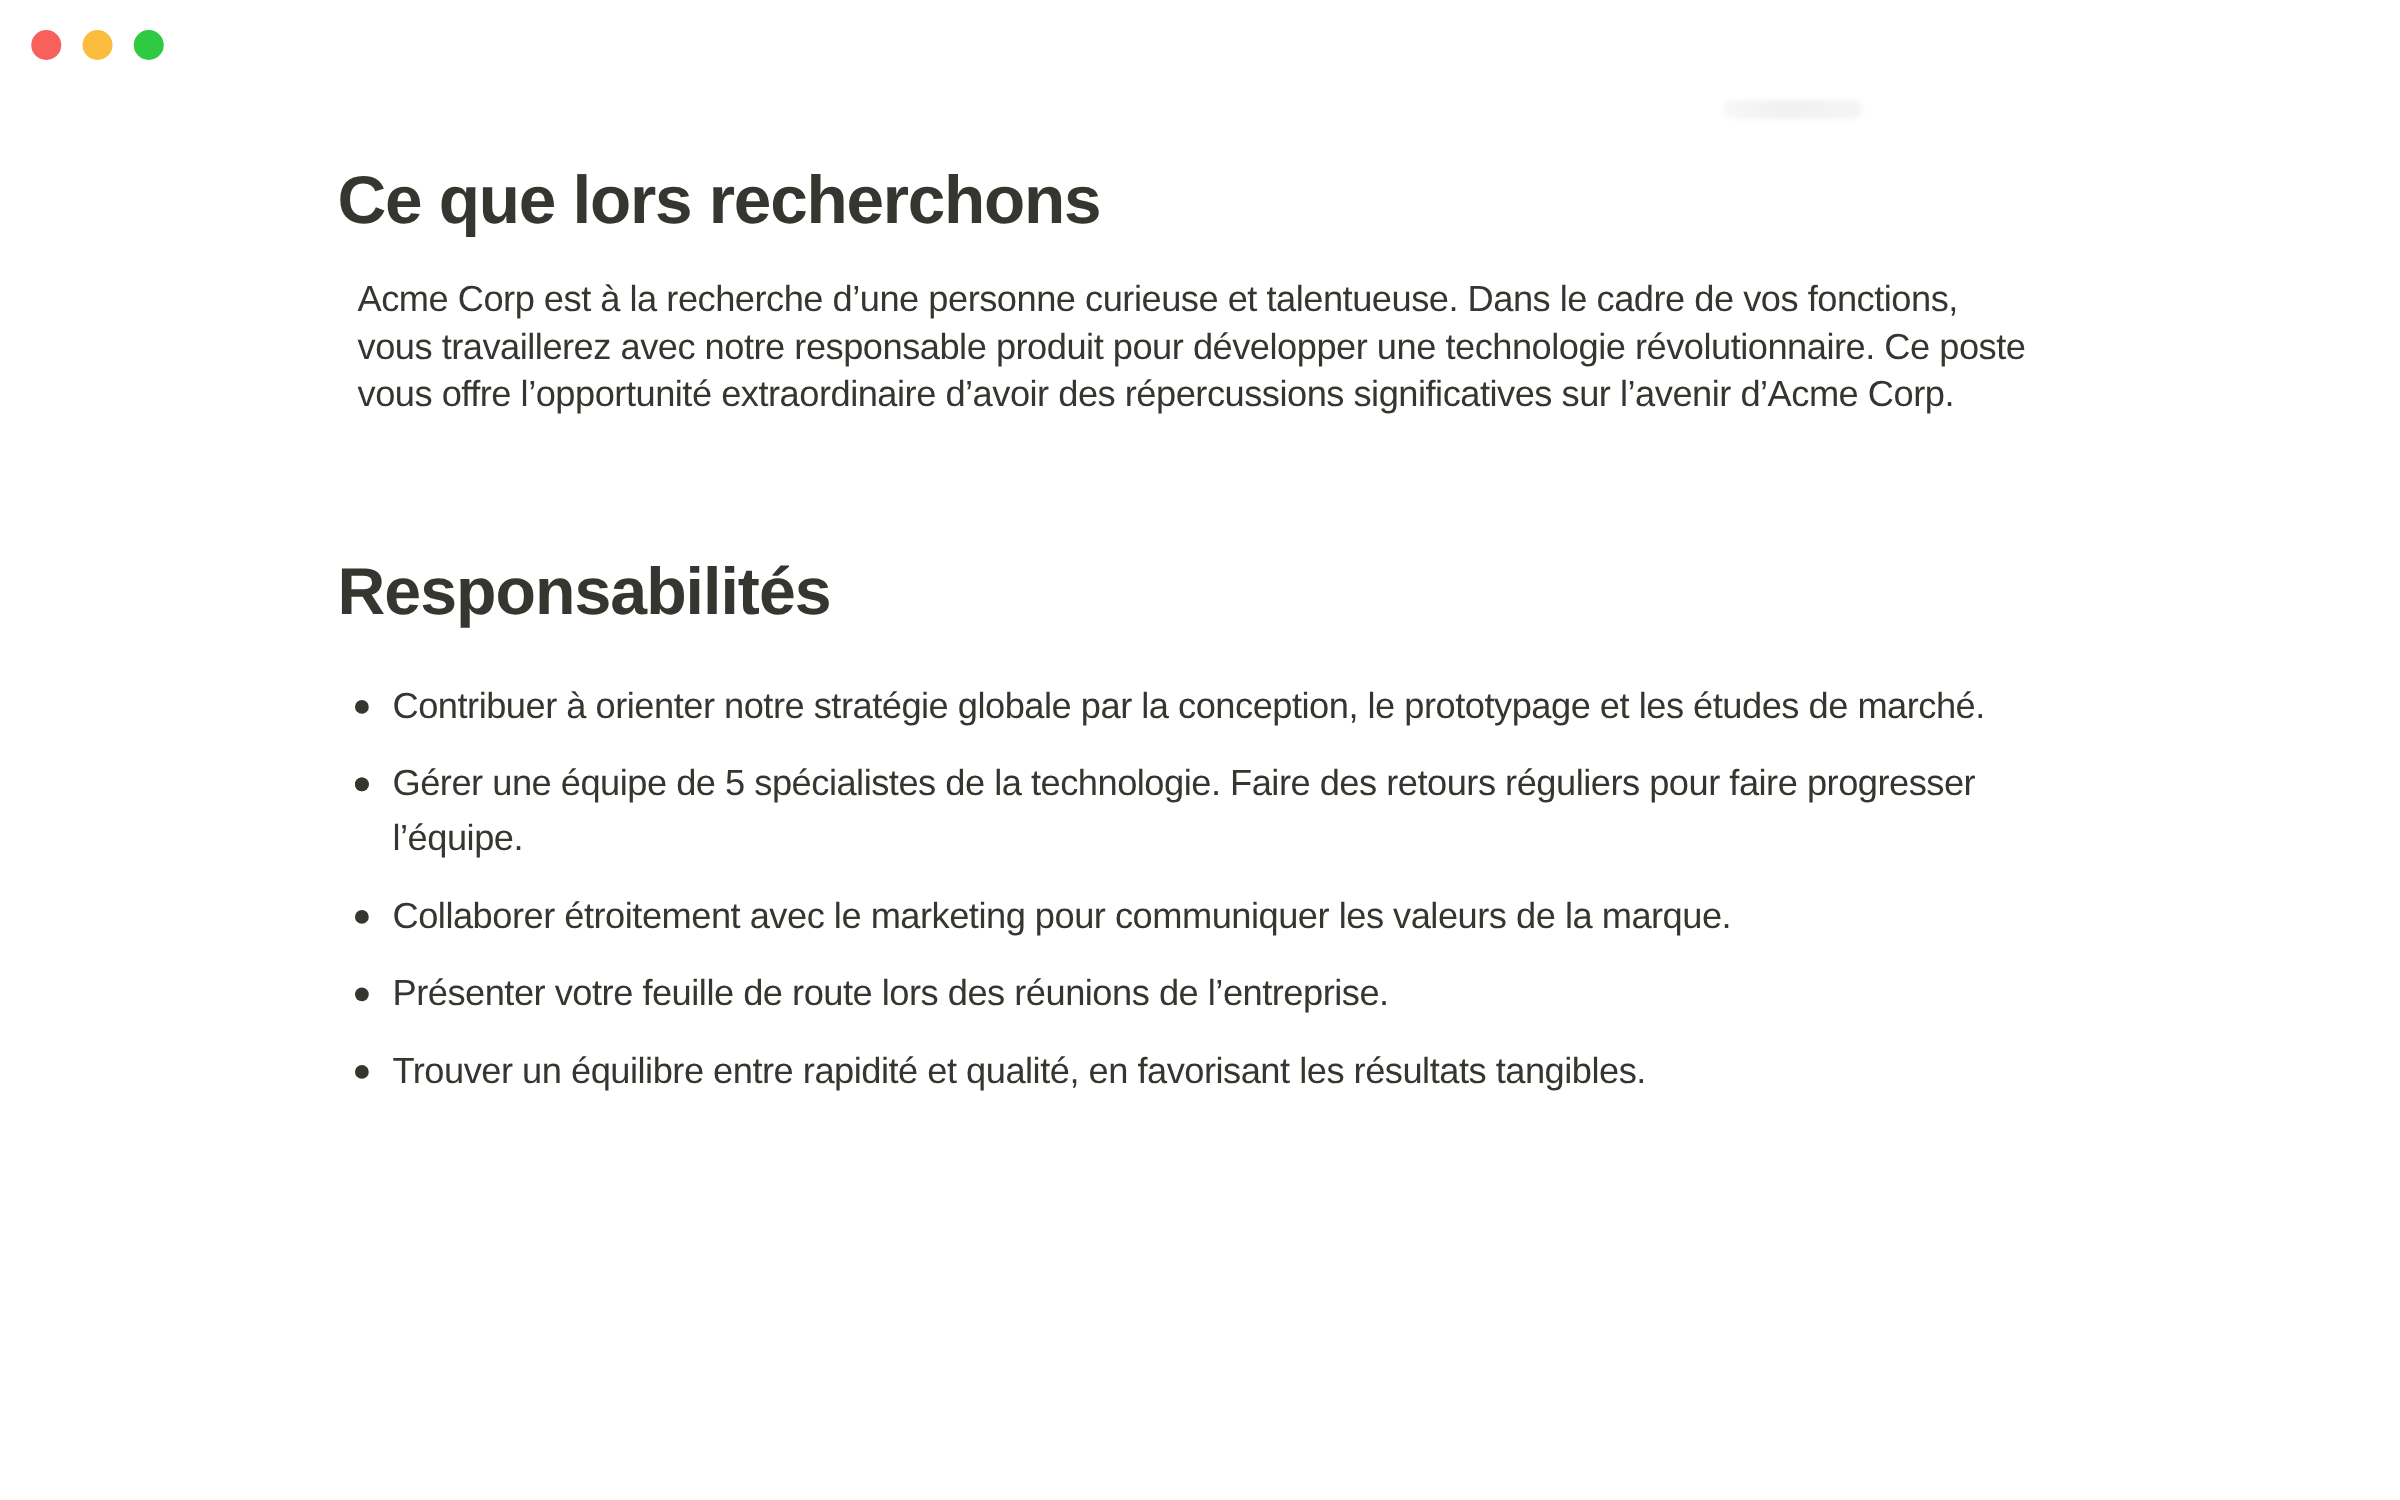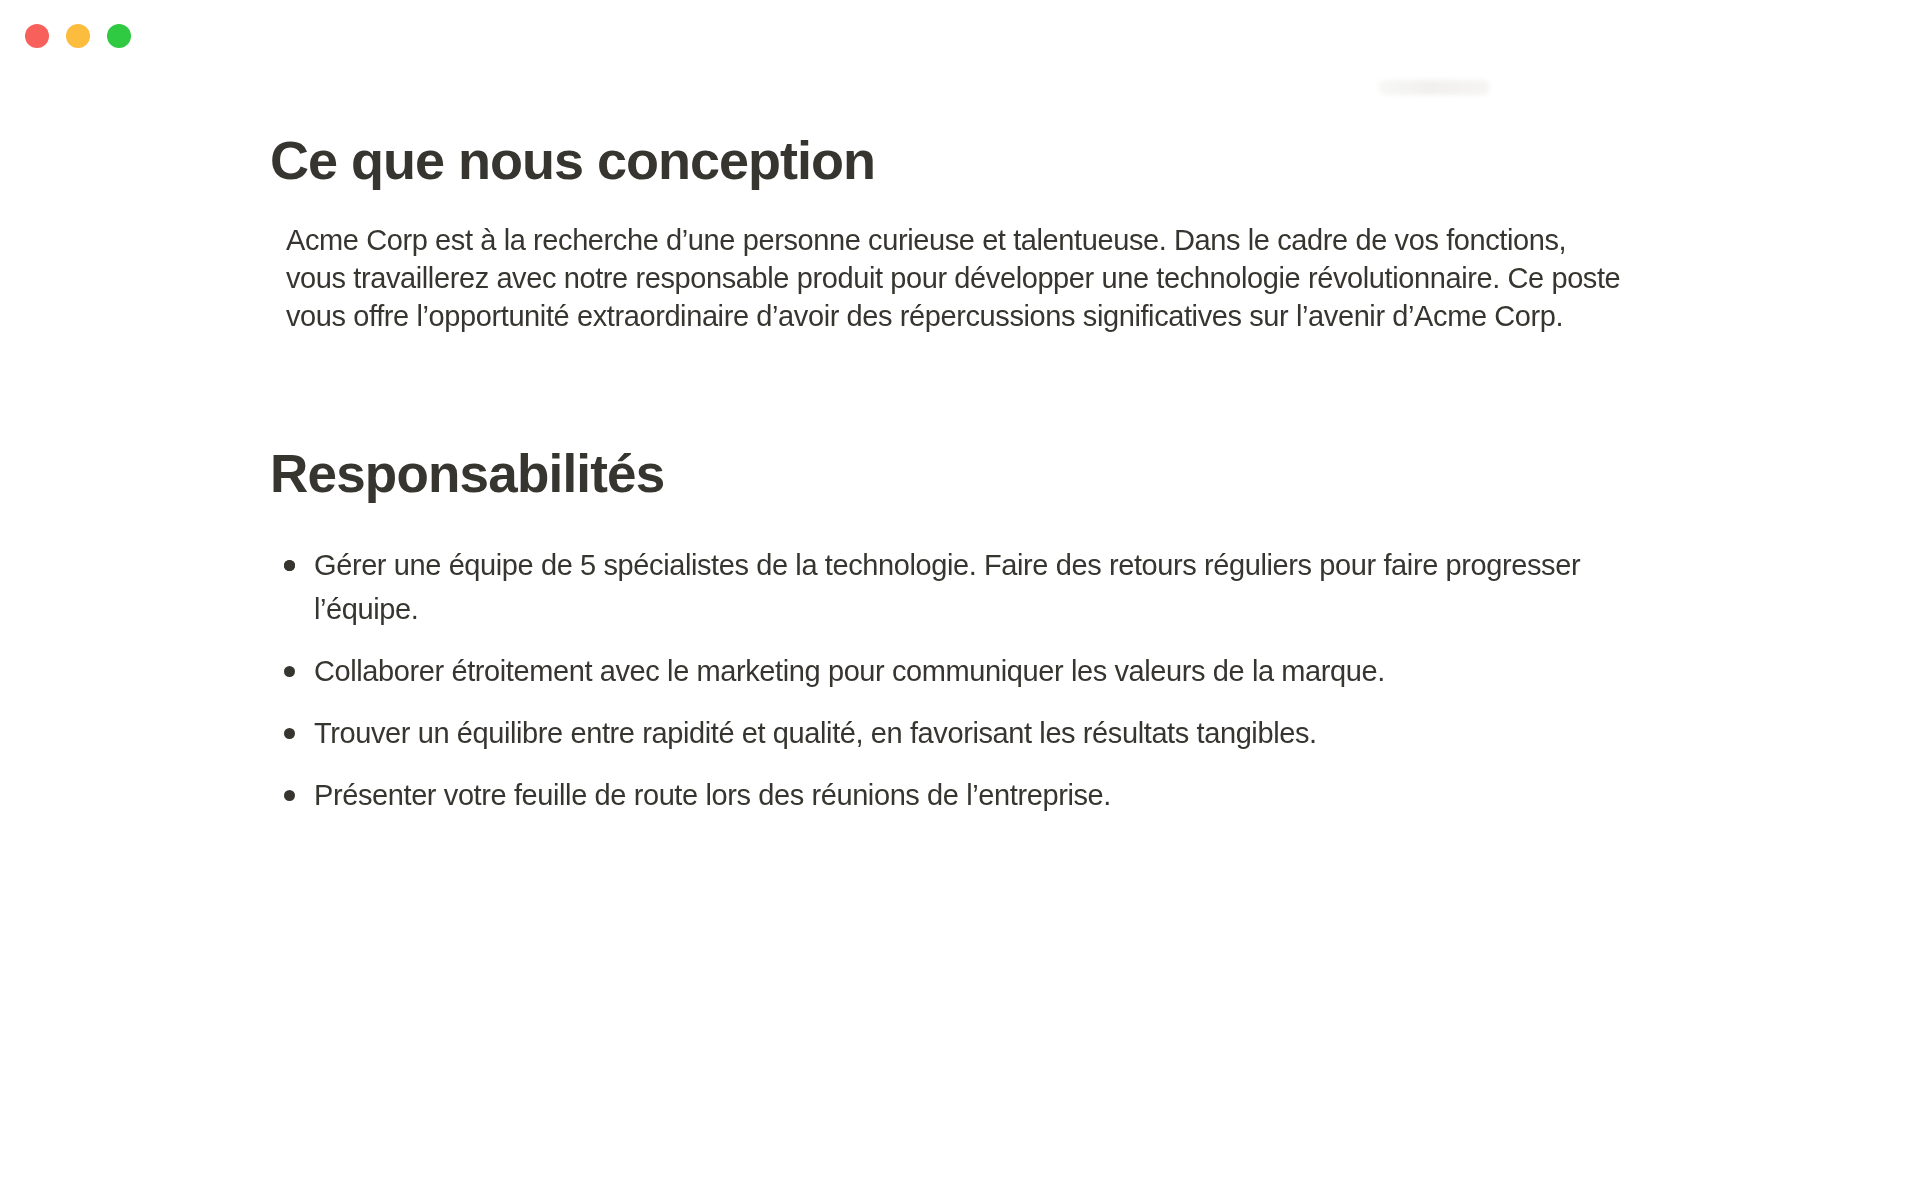--- a/index.html
+++ b/index.html
@@ -73,42 +73,46 @@
   <div class="traffic-lights">
     <button class="tl red" aria-label="close"></button>
     <button class="tl yellow" aria-label="minimize"></button>
     <button class="tl green" aria-label="fullscreen"></button>
   </div>
 
   <div class="shimmer"></div>
 
   <main class="content">
 
-    <h1 class="page-title">Ce que nous conception</h1>
+    <h1 class="page-title">Ce que lors recherchons</h1>
 
     <p class="intro">Acme Corp est à la recherche d’une personne curieuse et talentueuse. Dans le cadre de vos fonctions, vous travaillerez avec notre responsable produit pour développer une technologie révolutionnaire. Ce poste vous offre l’opportunité extraordinaire d’avoir des répercussions significatives sur l’avenir d’Acme Corp.</p>
 
     <h2 class="section-heading">Responsabilités</h2>
 
     <ul class="resp-list">
+      <li>
+        <span class="dot"></span>
+        <span>Contribuer à orienter notre stratégie globale par la conception, le prototypage et les études de marché.</span>
+      </li>
       <li>
         <span class="dot"></span>
       </li>
       <li>
         <span class="dot"></span>
         <span>Gérer une équipe de 5 spécialistes de la technologie. Faire des retours réguliers pour faire progresser l’équipe.</span>
       </li>
       <li>
         <span class="dot"></span>
         <span>Collaborer étroitement avec le marketing pour communiquer les valeurs de la marque.</span>
       </li>
       <li>
         <span class="dot"></span>
-        <span>Trouver un équilibre entre rapidité et qualité, en favorisant les résultats tangibles.</span>
+        <span>Présenter votre feuille de route lors des réunions de l’entreprise.</span>
       </li>
       <li>
         <span class="dot"></span>
-        <span>Présenter votre feuille de route lors des réunions de l’entreprise.</span>
+        <span>Trouver un équilibre entre rapidité et qualité, en favorisant les résultats tangibles.</span>
       </li>
     </ul>
 
   </main>
 </div>
 
 </body></html>

